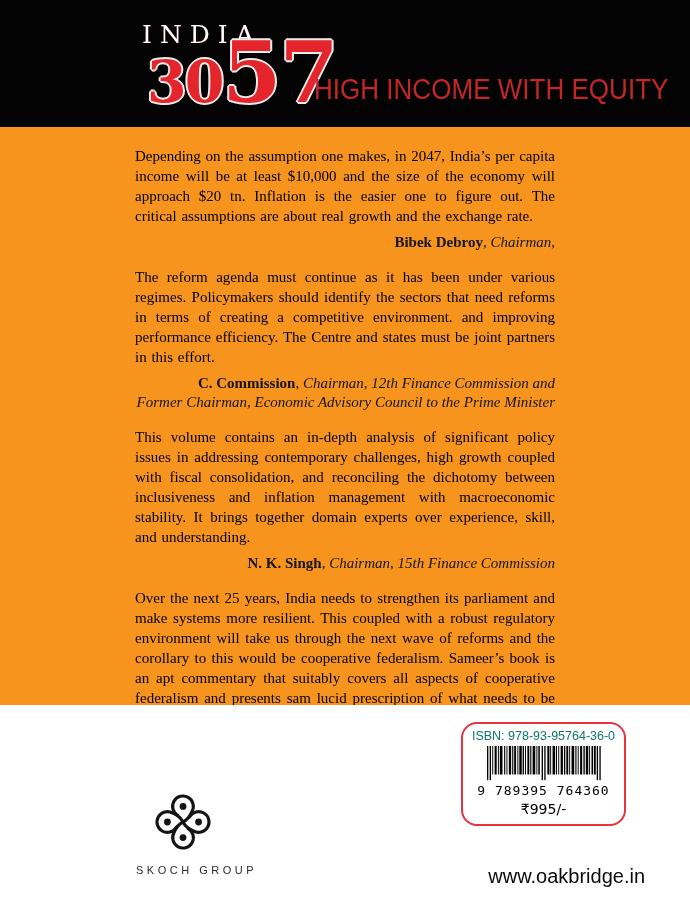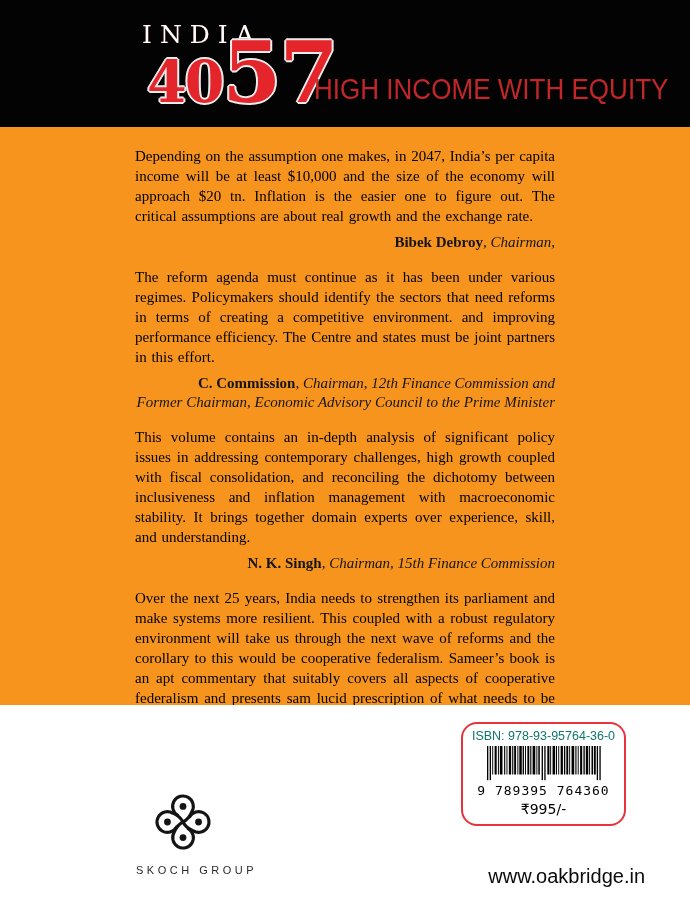--- a/index.html
+++ b/index.html
@@ -87,21 +87,21 @@
   }
 </style>
 </head>
 <body>
 
 <div class="page">
 
   <div class="banner">
     <div class="india">INDIA</div>
     <div class="digits">
-      <span class="d20">40</span>
+      <span class="d20">30</span>
         <span class="d47">57</span>
     </div>
     <div class="tagline">HIGH INCOME WITH EQUITY</div>
   </div>
 
   <div class="orange">
     <div class="quotes">
 
       <div class="quote">
         <div class="quote-text">Depending on the assumption one makes, in 2047, India’s per capita income will be at least $10,000 and the size of the economy will approach $20 tn. Inflation is the easier one to figure out. The critical assumptions are about real growth and the exchange rate.</div>

